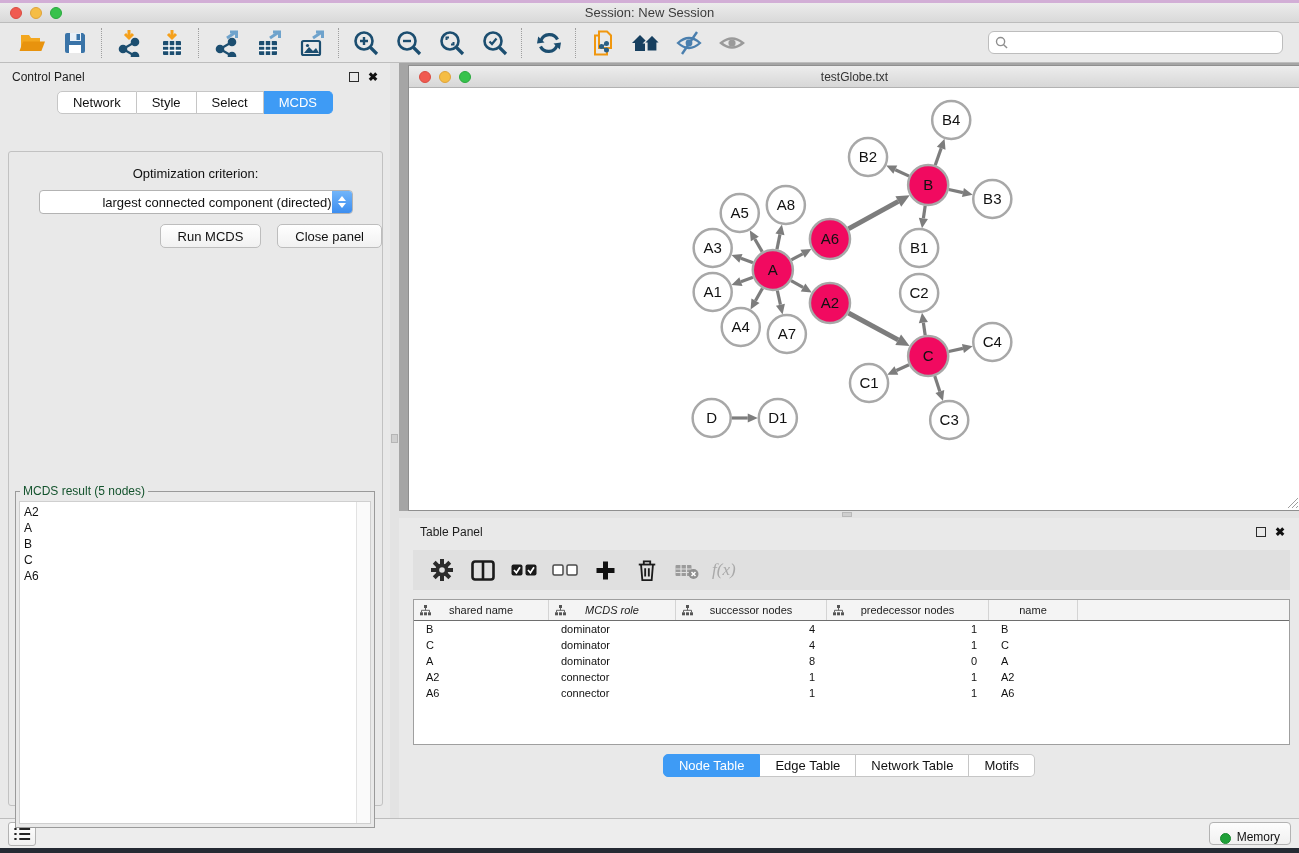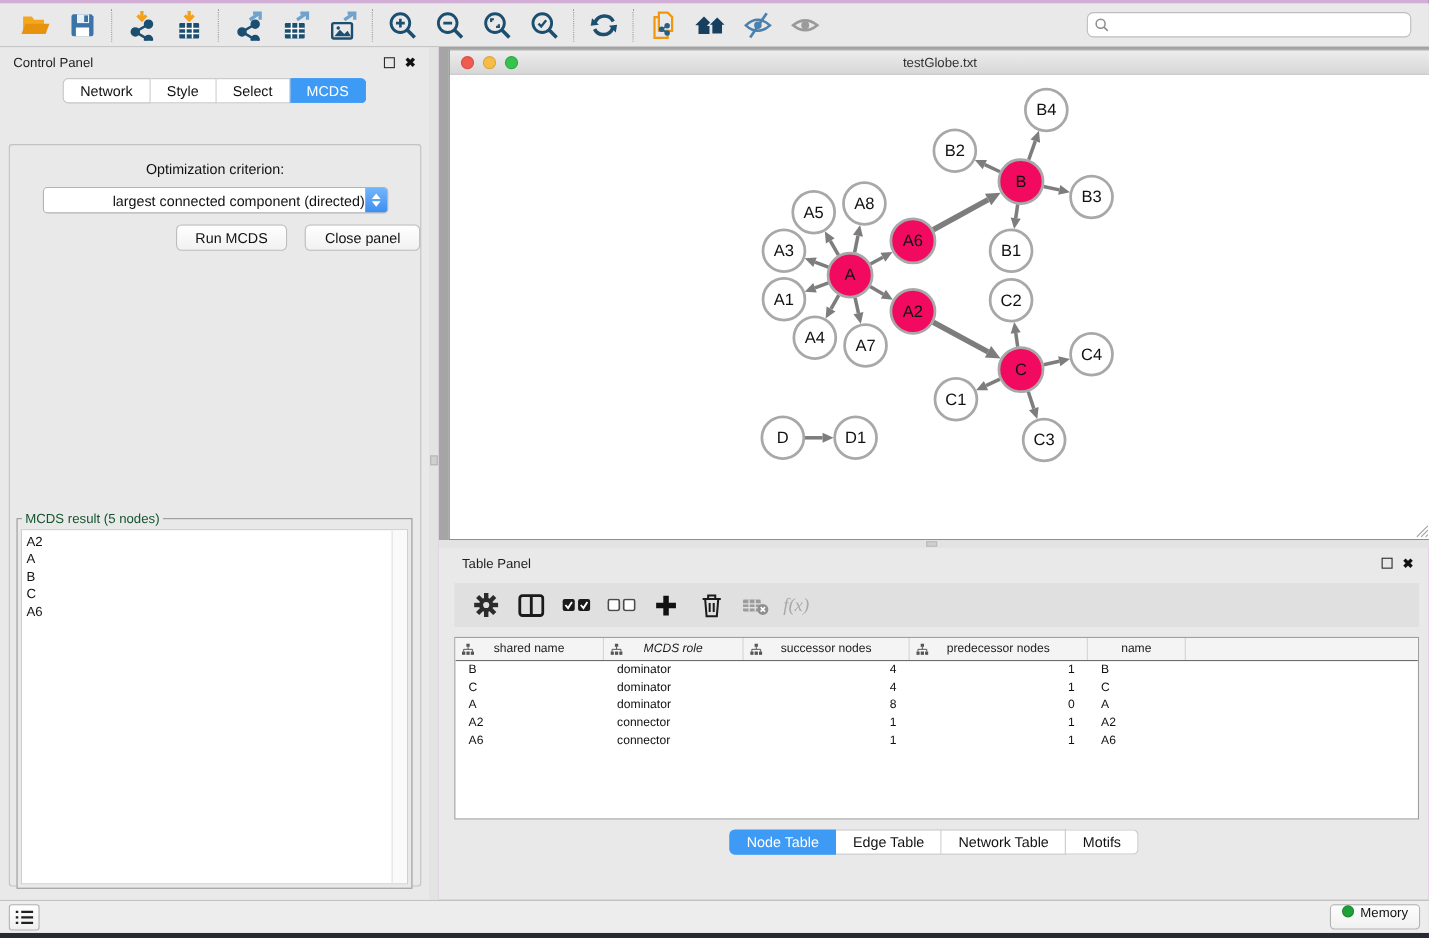--- a/index.html
+++ b/index.html
@@ -90,32 +90,40 @@
   .tr { display:flex; height:16px; align-items:center; }
   .td { font-size:11px; color:#111; white-space:nowrap; overflow:hidden; }
   .td.left { padding-left:12px; text-align:left; }
   .td.right { padding-right:12px; text-align:right; }
 
   .bottom-tabs { position:absolute; left:0; right:0; bottom:41px; display:flex; justify-content:center; }
 
   
   .status-bar { height:30px; background:#ededed; border-top:1px solid #bdbdbd; display:flex; align-items:center; padding:0 8px; }
   .sbtn { width:28px; height:24px; background:linear-gradient(#fff,#f0f0f0); border:1px solid #b3b3b3; border-radius:3px; display:flex; align-items:center; justify-content:center; cursor:default; }
-  .memory-btn { margin-left:auto; height:23px; padding:0 10px; background:linear-gradient(#fdfdfd,#f0f0f0); border:1px solid #b3b3b3; border-radius:4px; display:flex; align-items:flex-start; gap:6px; font-size:12px; color:#111; cursor:default; }
+  .memory-btn { margin-left:auto; height:23px; padding:0 10px; background:linear-gradient(#fdfdfd,#f0f0f0); border:1px solid #b3b3b3; border-radius:4px; display:flex; align-items:flex-end; gap:6px; font-size:12px; color:#111; cursor:default; }
   .mem-dot { width:11px; height:11px; border-radius:50%; background:#1fa038; border:1px solid #188a2e; }
 </style>
 </head>
 <body>
 
 <div class="screen">
   <div class="desktop-top"></div>
   <div class="desktop-bottom"></div>
 
   <div class="app">
 
+    <div class="titlebar">
+      <div class="lights">
+        <div class="light red"></div>
+        <div class="light yellow"></div>
+        <div class="light green"></div>
+      </div>
+      <div class="title">Session: New Session</div>
+    </div>
 
     <div class="toolbar">
       <button class="tbtn">
         <svg width="30" height="28" viewBox="0 0 28 28">
           <path d="M3 22V6h8l2 3h9v4" fill="#f3a71f"></path>
           <path d="M1.5 22l3.6-9.5H27L23.4 22Z" fill="#e8930e"></path>
         </svg>
       </button>
       <button class="tbtn">
         <svg width="28" height="28" viewBox="0 0 28 28">

